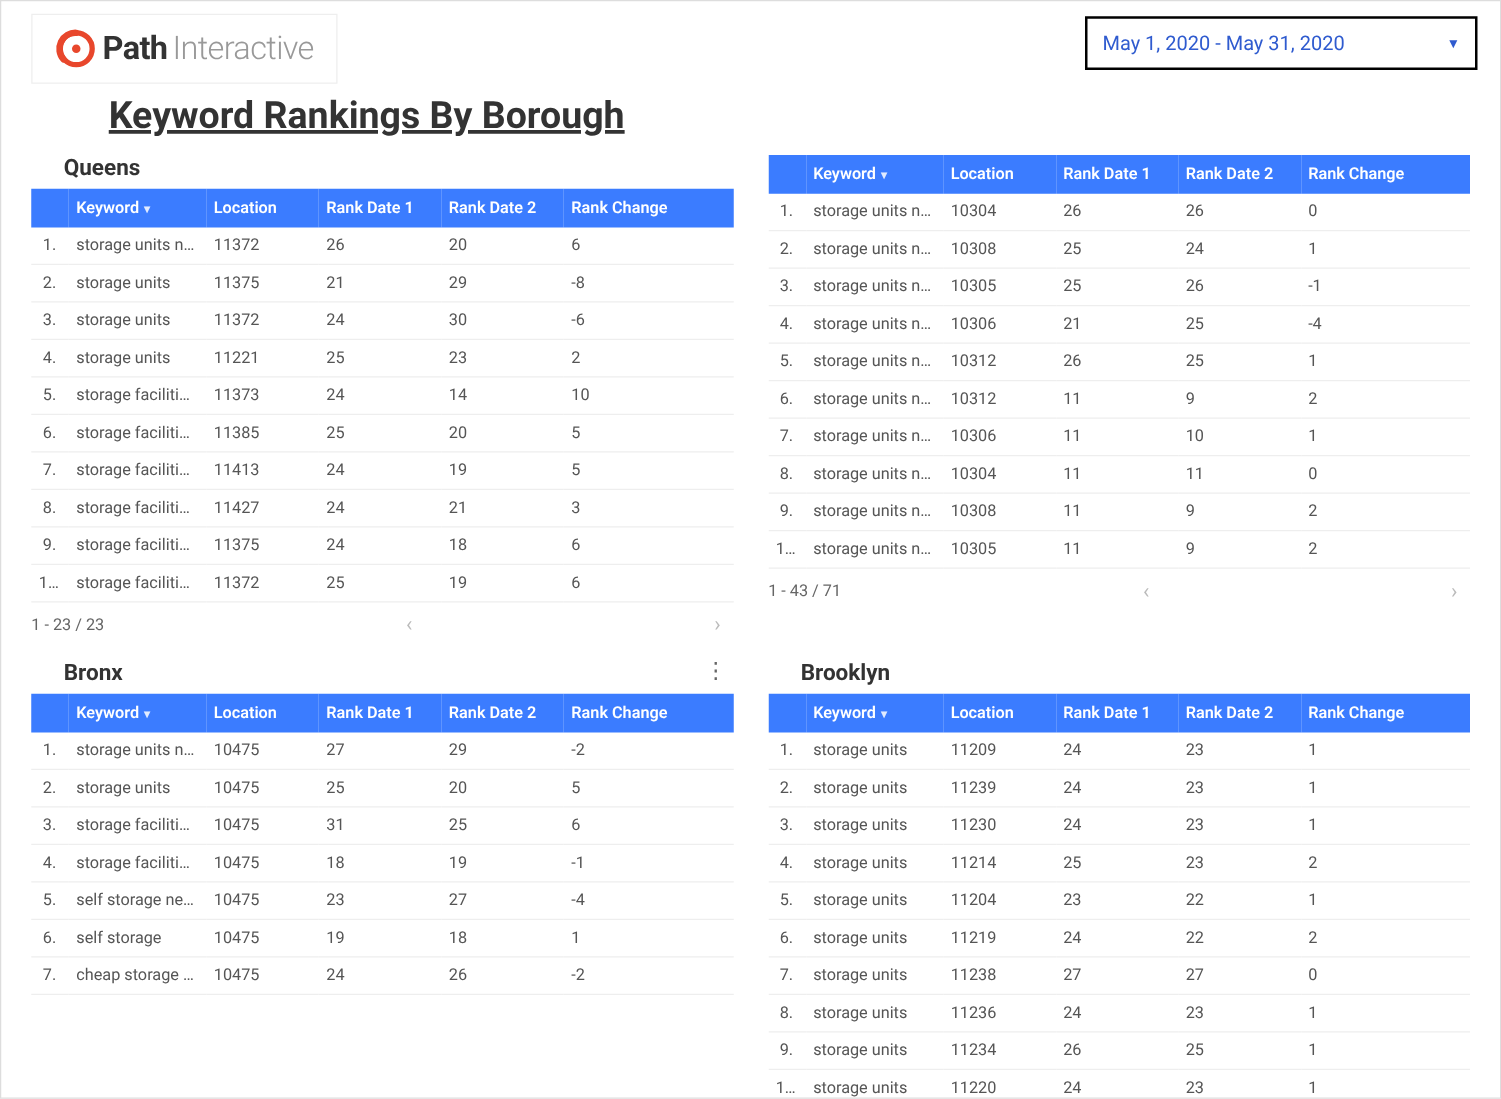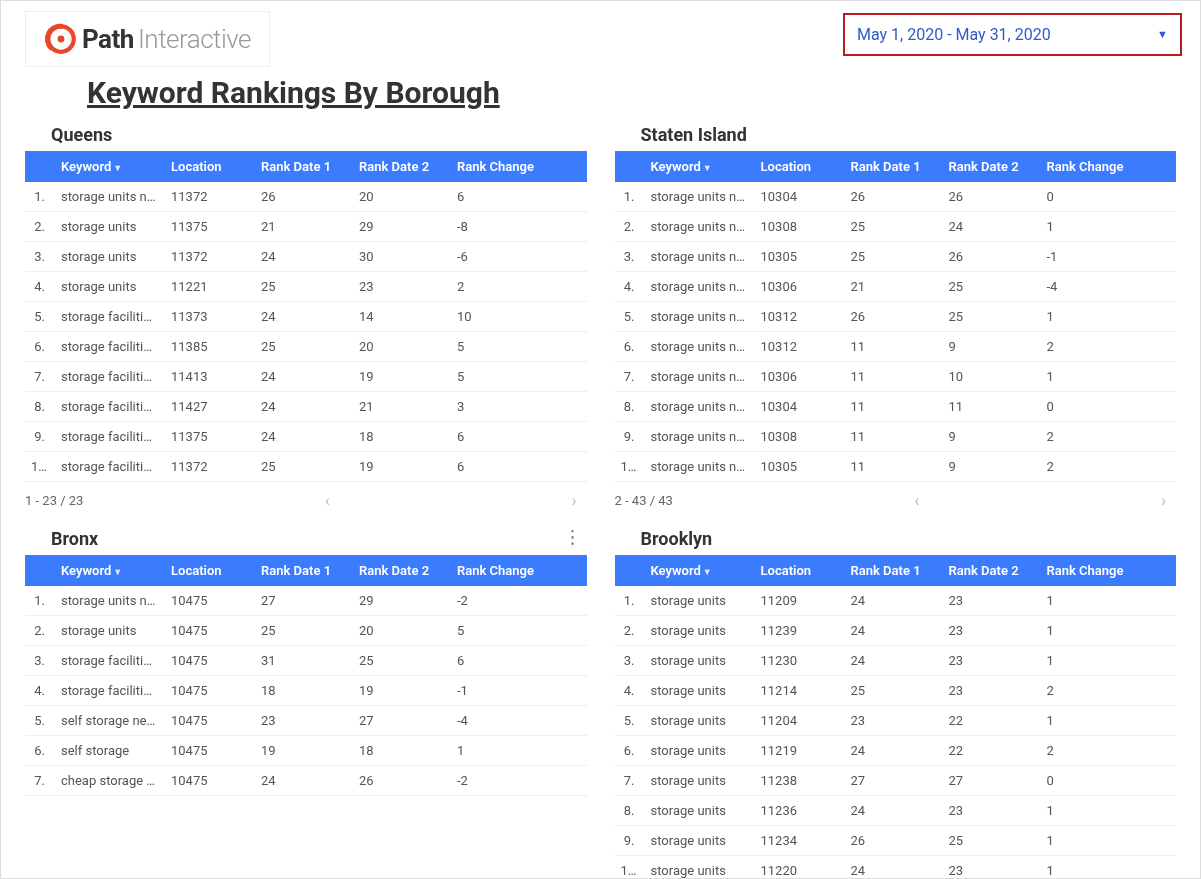--- a/index.html
+++ b/index.html
@@ -29,25 +29,25 @@
   width: 34px; height: 34px;
   display: inline-flex; align-items: center; justify-content: center;
 }
 .logo-text-main {
   font-size: 26px; font-weight: 700; color: #333; letter-spacing: -0.5px;
 }
 .logo-text-sub {
   font-size: 26px; font-weight: 300; color: #999; letter-spacing: -0.5px;
 }
 .date-picker {
-  border: 2px solid #b91c1c;
+  border: 2px solid #000000;
   color: #2f5bcf;
   font-size: 16px;
   padding: 10px 12px;
-  width: 339px;
+  width: 314px;
   display: flex;
   justify-content: space-between;
   align-items: center;
   cursor: pointer;
   margin-top: 2px;
 }
 .date-picker .caret {
   font-size: 11px;
   color: #2f5bcf;
 }
@@ -270,21 +270,20 @@
         </tbody>
     </table>
     <div class="pager">
       <span>1 - 23 / 23</span>
       <span class="arrow">‹</span>
       <span class="arrow">›</span>
     </div>
   </div>
 
   <div class="section">
-    <div class="section-title">Staten Island</div>
     <table class="tbl">
       <thead>
           <tr>
         <th class="idx"></th>
         <th class="kw"><span>Keyword</span><span class="sort">▼</span></th>
         <th class="loc">Location</th>
         <th class="r1">Rank Date 1</th>
         <th class="r2">Rank Date 2</th>
         <th>Rank Change</th>
       </tr>
@@ -366,21 +365,21 @@
             <td class="idx">1…</td>
             <td class="kw">storage units n…</td>
             <td class="loc">10305</td>
             <td class="r1">11</td>
             <td class="r2">9</td>
             <td>2</td>
           </tr>
         </tbody>
     </table>
     <div class="pager">
-      <span>2 - 43 / 43</span>
+      <span>1 - 43 / 71</span>
       <span class="arrow">‹</span>
       <span class="arrow">›</span>
     </div>
   </div>
 
   <div class="section">
     <div class="kebab">⋮</div>
     <div class="section-title">Bronx</div>
     <table class="tbl">
       <thead>

